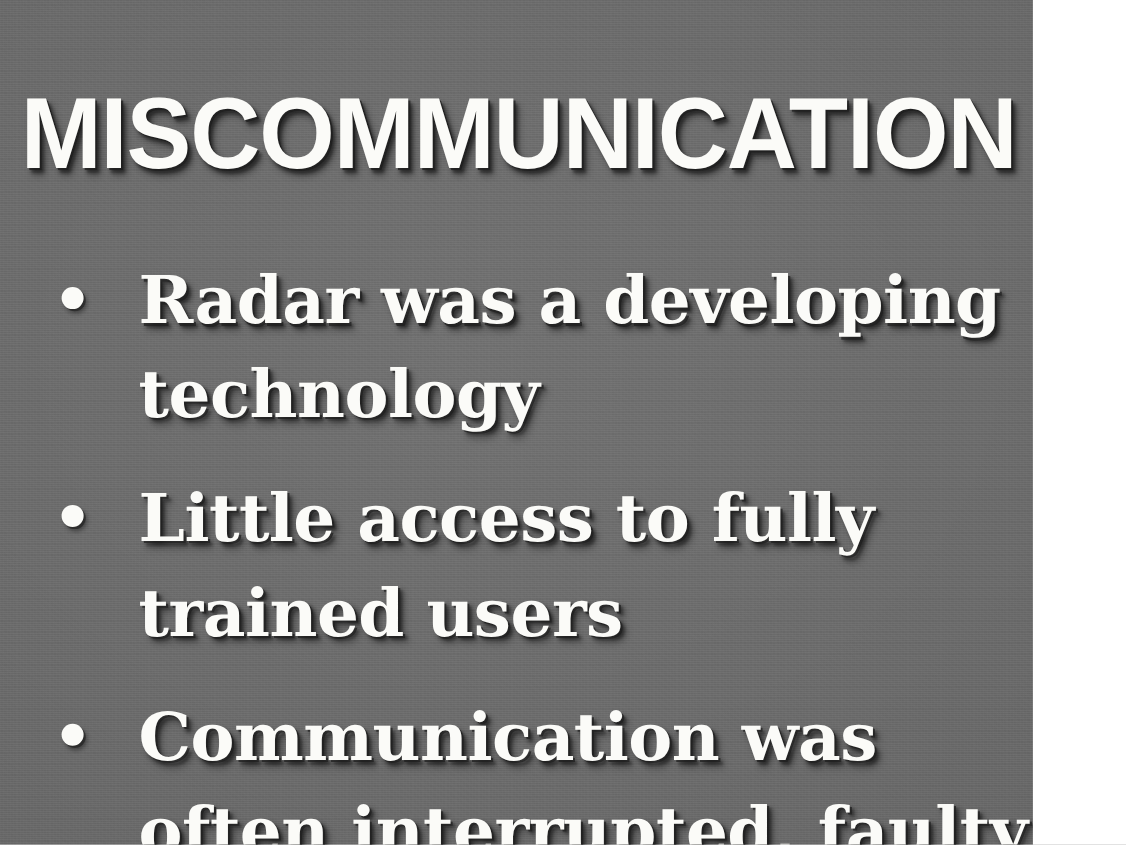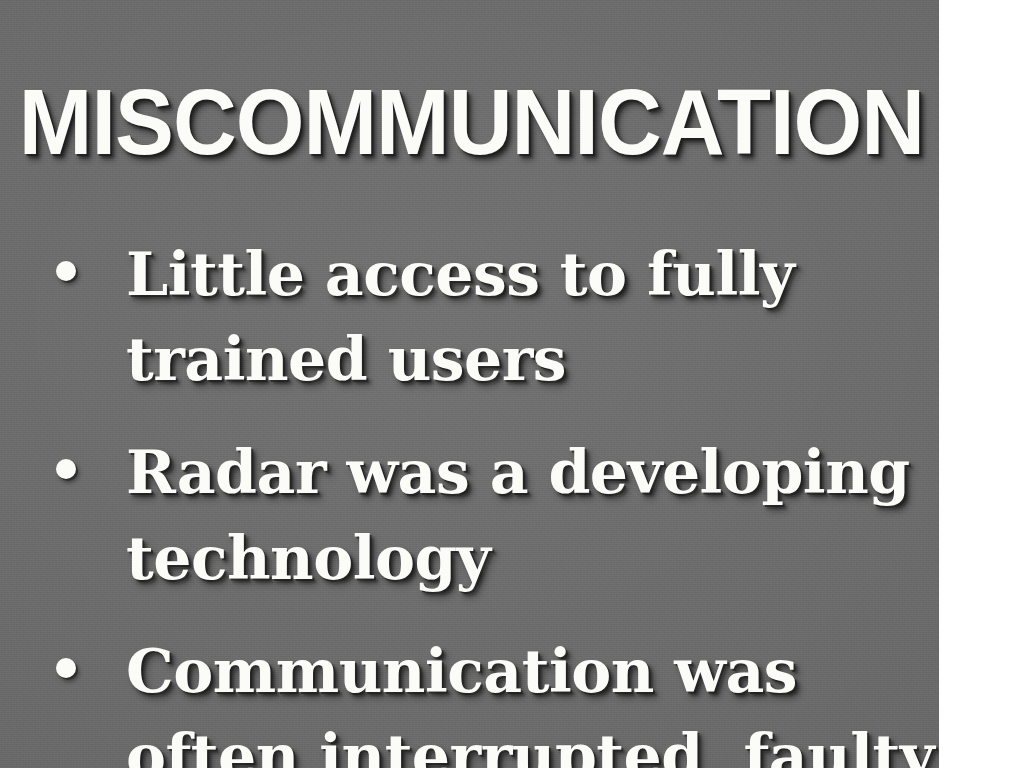--- a/index.html
+++ b/index.html
@@ -123,26 +123,26 @@
 
   <div id="slide-noise"></div>
   <div id="slide-vignette"></div>
 
   <h1 class="slide-title">MISCOMMUNICATION</h1>
 
   <ul class="bullet-list">
 
     <li class="bullet-item">
       <span class="bullet-marker"></span>
-      <span class="bullet-text">Little access to fully trained users</span>
+      <span class="bullet-text">Radar was a developing technology</span>
     </li>
 
     <li class="bullet-item">
       <span class="bullet-marker"></span>
-      <span class="bullet-text">Radar was a developing technology</span>
+      <span class="bullet-text">Little access to fully trained users</span>
     </li>
 
     <li class="bullet-item">
       <span class="bullet-marker"></span>
       <span class="bullet-text">Communication was often interrupted, faulty</span>
     </li>
 
   </ul>
 
 </div>

